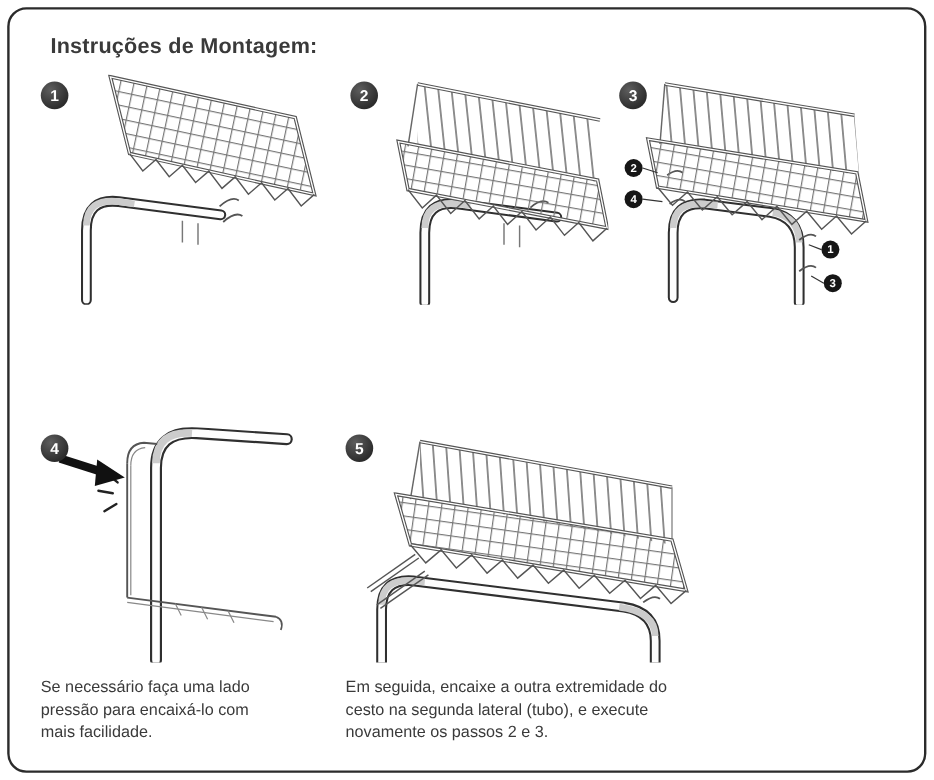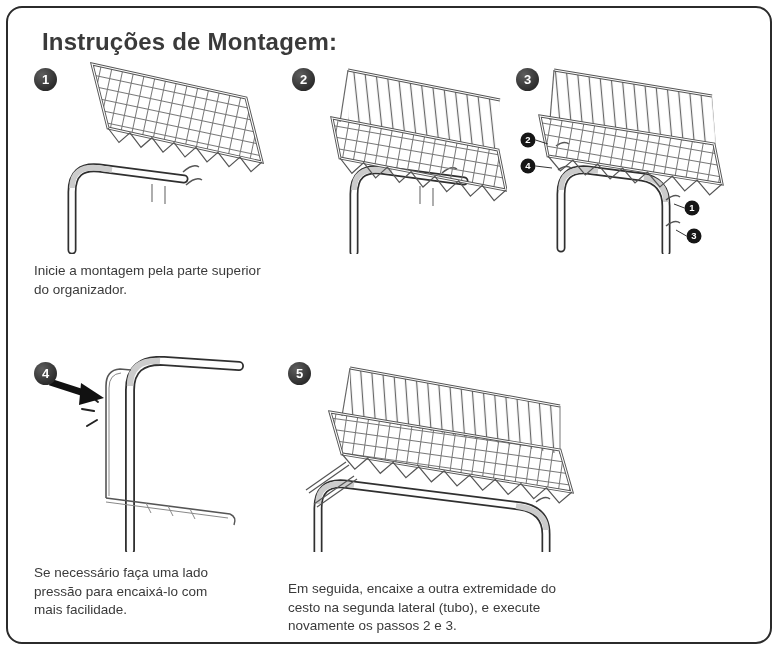--- a/index.html
+++ b/index.html
@@ -1,36 +1,36 @@
 <!DOCTYPE html>
 <html><head>
 <meta charset="utf-8">
 <style>
   *{box-sizing:border-box;margin:0;padding:0}
   html,body{width:778px;height:650px}
   body{background:#ffffff;font-family:"Liberation Sans","DejaVu Sans",sans-serif;color:#3a3a3a}
   .page{position:relative;width:778px;height:650px;background:#fff;overflow:hidden}
   .page-border{position:absolute;left:6px;top:6px;right:6px;bottom:6px;border:2px solid #2b2b2b;border-radius:16px;pointer-events:none}
-  .title{position:absolute;left:42px;top:28px;font-size:24px;font-weight:bold;color:#3a3a3a;letter-spacing:.2px}
+  .title{position:absolute;left:42px;top:28px;font-size:18px;font-weight:bold;color:#3a3a3a;letter-spacing:.2px}
   .step{position:absolute}
   .badge{position:absolute;left:0;top:6px;width:23px;height:23px;border-radius:50%;
          background:radial-gradient(circle at 35% 30%, #5e5e5e, #2c2c2c 72%);
          color:#fff;font-size:13px;font-weight:bold;display:flex;align-items:center;justify-content:center;z-index:2}
   .illus{display:block}
   .caption{color:#3a3a3a;font-size:13.5px;line-height:1.38;margin-top:8px}
   .step-1{left:34px;top:62px;width:250px}
   .step-2{left:292px;top:62px;width:216px}
   .step-3{left:516px;top:62px;width:242px}
   .step-4{left:34px;top:356px;width:232px}
   .step-5{left:288px;top:356px;width:302px}
   .step-1 .caption{width:245px}
   .step-2 .caption{width:205px}
   .step-3 .caption{width:238px}
   .step-4 .caption{width:195px;margin-top:12px}
-  .step-5 .caption{width:282px;margin-top:28px}
+  .step-5 .caption{width:282px;margin-top:12px}
   svg text{font-family:"Liberation Sans","DejaVu Sans",sans-serif}
 </style>
 </head>
 <body>
 
 <div class="page">
   <div class="page-border"></div>
   <h1 class="title">Instruções de Montagem:</h1>
 
   <section class="step step-1">
@@ -50,21 +50,20 @@
         <line x1="118" y1="122" x2="118" y2="140" stroke="#777" stroke-width="1.2"></line>
         <line x1="131" y1="124" x2="131" y2="142" stroke="#777" stroke-width="1.2"></line>
       </g>
       <g>
         <path d="M58,2 L212,36 L228,100 L74,66 Z" fill="url(#g1)" stroke="none"></path>
         <path d="M58,2 L212,36 L228,100 L74,66 Z" fill="none" stroke="#555" stroke-width="3"></path>
         <path d="M58,2 L212,36 L228,100 L74,66 Z" fill="none" stroke="#fff" stroke-width="1.1"></path>
         <polyline points="74,66 85,80.5 96,70.9 107,85.3 118,75.7 129,90.1 140,80.6 151,95 162,85.4 173,99.9 184,90.3 195,104.7 206,95.1 217,109.6 228,100" fill="none" stroke="#555" stroke-width="1.2"></polyline>
       </g>
     </svg>
-    <p class="caption">Inicie a montagem pela parte superior do organizador.</p>
   </section>
 
   <section class="step step-2">
     <div class="badge">2</div>
     <svg class="illus" width="215" height="192" viewBox="0 0 215 192">
       <defs>
         <pattern id="g2" width="11" height="11" patternUnits="userSpaceOnUse" patternTransform="rotate(10)">
           <path d="M0 .5 H11 M.5 0 V11" stroke="#777" stroke-width="1" fill="none"></path>
         </pattern>
         <pattern id="c2" width="11" height="11" patternUnits="userSpaceOnUse" patternTransform="rotate(-6)">

